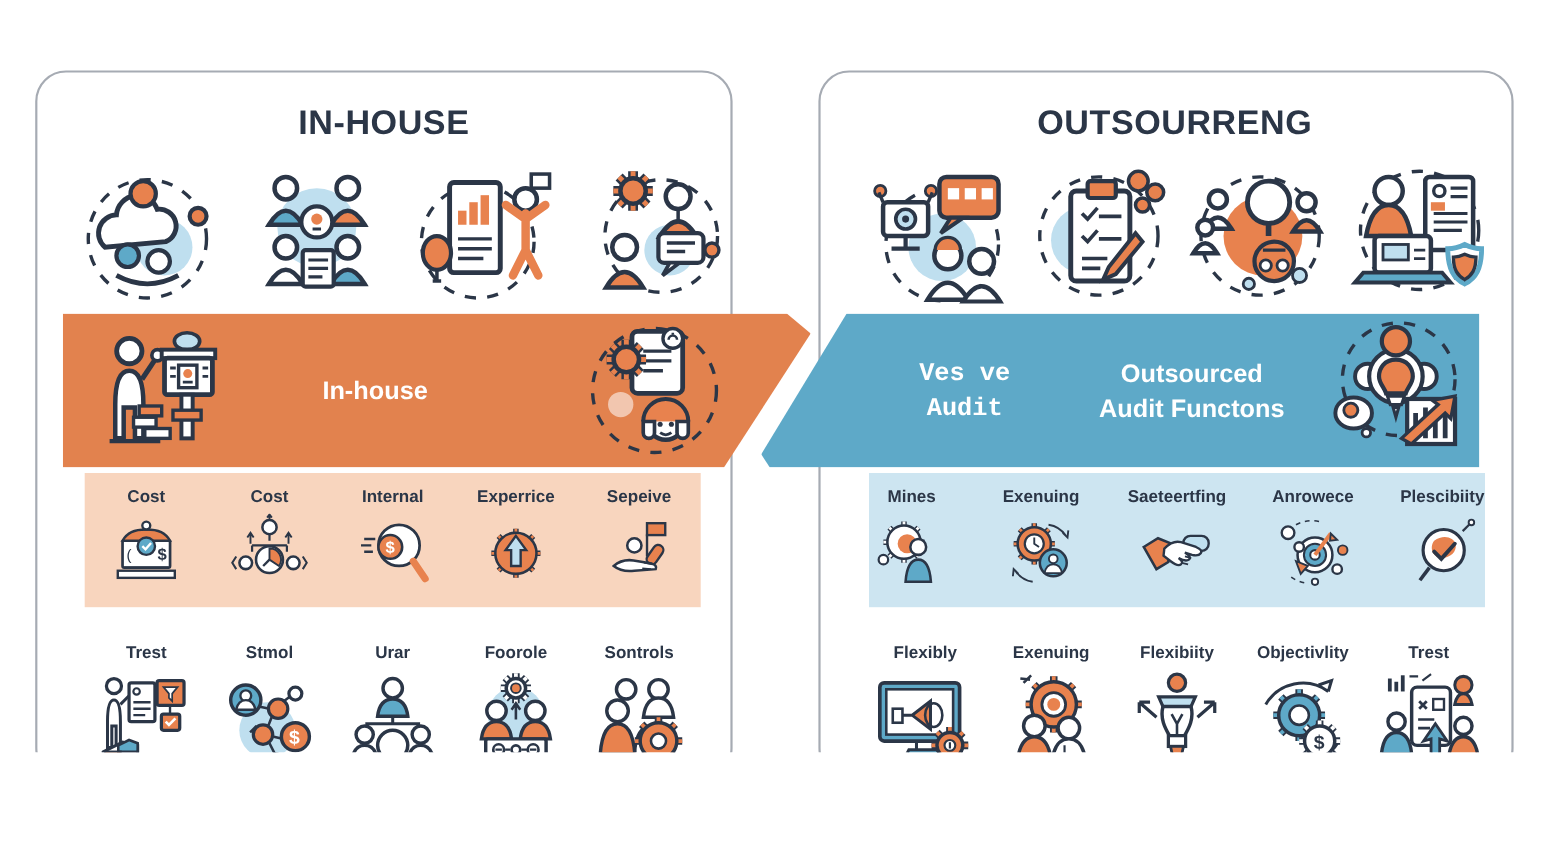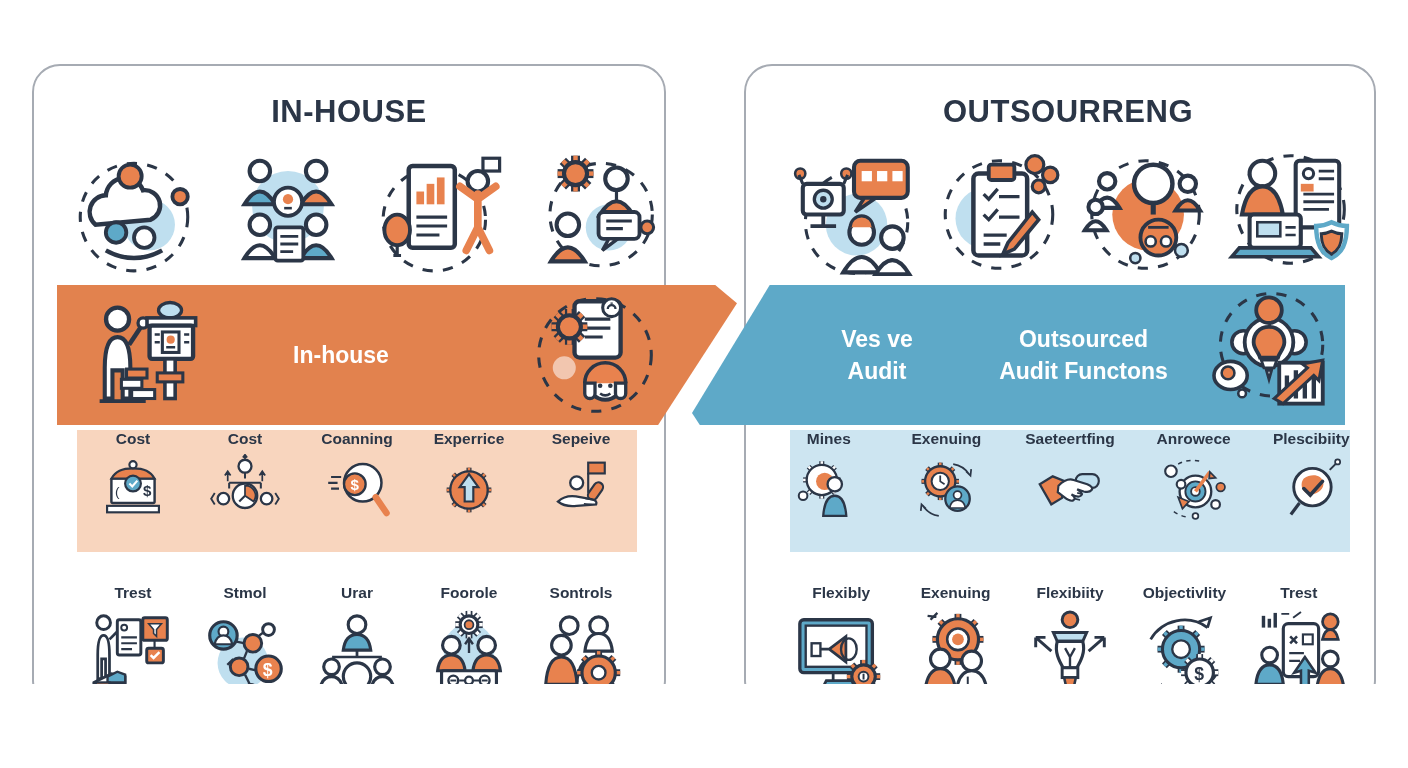--- a/index.html
+++ b/index.html
@@ -21,33 +21,33 @@
 
   .band{position:absolute;top:285px;height:140px;display:flex;align-items:center;z-index:5;box-sizing:border-box;}
   .band.orange{left:57px;width:680px;background:#E2824E;clip-path:polygon(0 0,96.8% 0,100% 13%,88.4% 100%,0 100%);padding-left:26px;}
   .band.blue{left:692px;width:653px;background:#5EA9C8;clip-path:polygon(11.9% 0,100% 0,100% 100%,1.2% 100%,0 91.4%);padding-left:100px;}
   .band-text{color:#fff;font-weight:700;font-size:23px;line-height:1.4;text-align:center;}
   .band-text span{display:block;}
   .band.orange .band-text{flex:1;margin-right:60px;}
   .band-icon{width:128px;height:128px;flex:0 0 auto;}
   .band-icon svg{width:100%;height:100%;}
   .band.orange .band-icon.right{margin-right:78px;}
-  .band.blue .band-text.a{width:170px;}
+  .band.blue .band-text.a{width:170px;font-family:Liberation Mono, monospace;}
   .band.blue .band-text.b{flex:1;}
   .band.blue .band-icon{margin-right:12px;}
 
   .pale{position:absolute;top:430px;height:122px;display:flex;z-index:4;}
   .pale.left{left:77px;width:560px;background:#F8D5BE;}
   .pale.right{left:790px;width:560px;background:#CDE5F1;gap:40px;}
 
-  .bottom-row{position:absolute;top:584px;height:148px;display:flex;z-index:2;}
+  .bottom-row{position:absolute;top:572px;height:148px;display:flex;z-index:2;}
   .bottom-row.left{left:77px;width:560px;}
   .bottom-row.right{left:790px;width:560px;gap:12px;}
 
-  .item-col{flex:1;display:flex;flex-direction:column;align-items:center;box-sizing:border-box;}
+  .item-col{flex:1;display:flex;flex-direction:column;align-items:center;padding-top:13px;box-sizing:border-box;}
   .item-label{font-size:15.5px;font-weight:700;color:#2B3647;white-space:nowrap;}
   .pale .item-icon{width:72px;height:72px;margin-top:6px;}
   .bottom-row .item-icon{width:98px;height:98px;margin-top:6px;}
   .item-icon svg{width:100%;height:100%;}
 </style>
 </head>
 <body>
 
 <div class="stage">
 
@@ -302,21 +302,21 @@
             <path d="M26 38V26M22 30l4-6 4 6M74 38V26M70 30l4-6 4 6" fill="none" stroke="#2B3647" stroke-width="2.4"></path>
             <circle cx="50" cy="58" r="17" fill="#fff" stroke="#2B3647" stroke-width="3.2"></circle>
             <path d="M50 58V44a14 14 0 0 1 12 22z" fill="#E8824E" stroke="#2B3647" stroke-width="2.4"></path>
             <path d="M50 58l-8 8" stroke="#2B3647" stroke-width="3"></path>
             <circle cx="20" cy="62" r="8" fill="#fff" stroke="#2B3647" stroke-width="3.2"></circle>
             <circle cx="80" cy="62" r="8" fill="#fff" stroke="#2B3647" stroke-width="3.2"></circle>
             <path d="M8 54l-5 8 5 8M92 54l5 8-5 8" fill="none" stroke="#2B3647" stroke-width="2.6"></path>
           </svg></div>
        </div>
       <div class="item-col">
-         <div class="item-label">Coanning</div>
+         <div class="item-label">Internal</div>
          <div class="item-icon"><svg viewBox="0 0 100 100" xmlns="http://www.w3.org/2000/svg">
             <path d="M14 32h14M10 40h13M14 48h11" stroke="#2B3647" stroke-width="3"></path>
             <circle cx="58" cy="40" r="26" fill="#fff" stroke="#2B3647" stroke-width="3.5"></circle>
             <circle cx="47" cy="42" r="15" fill="#E8824E" stroke="#2B3647" stroke-width="3.2"></circle>
             <text x="41" y="50" font-size="21" font-weight="bold" fill="#fff">$</text>
             <path d="M76 60l15 22" stroke="#E8824E" stroke-width="9" stroke-linecap="round"></path>
           </svg></div>
        </div>
       <div class="item-col">
          <div class="item-label">Experrice</div>

